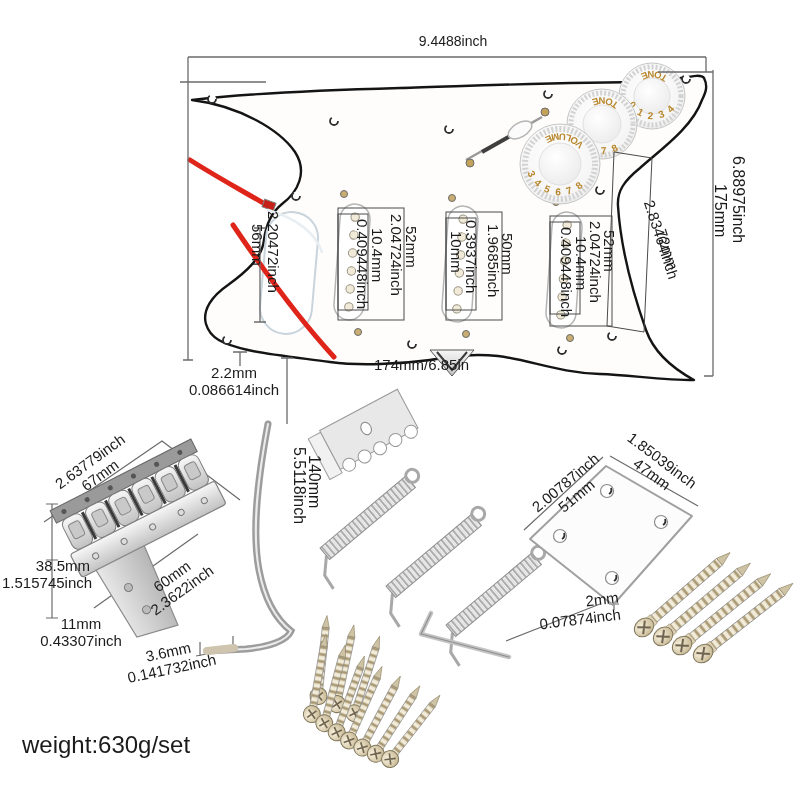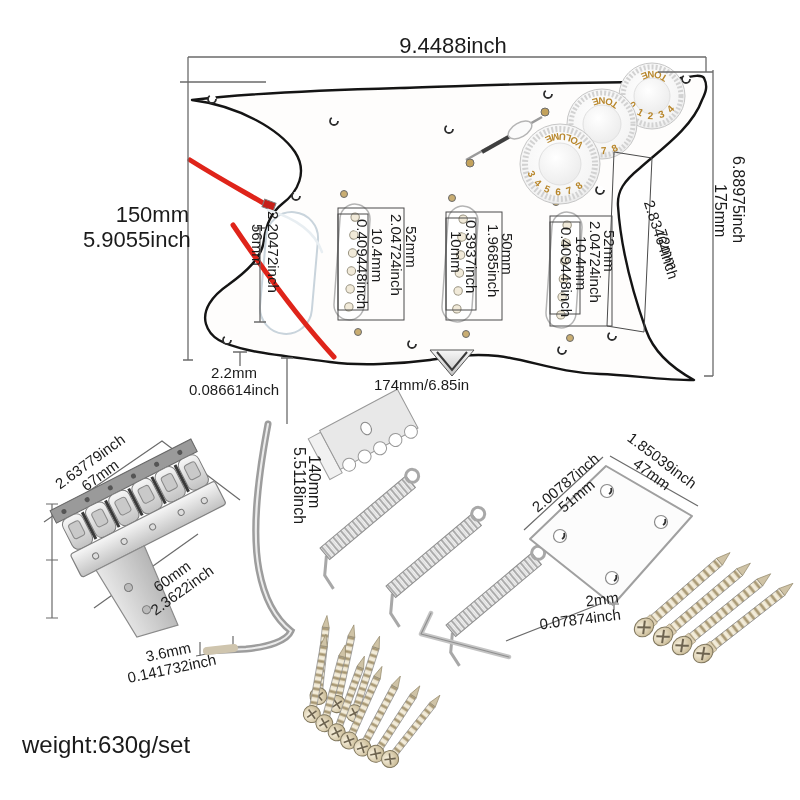--- a/index.html
+++ b/index.html
@@ -1,20 +1,20 @@
 <!DOCTYPE html>
 <html><head>
 <meta charset="utf-8">
 <style>
   html,body{margin:0;padding:0;background:#fff}
   .stage{position:relative;width:800px;height:800px;background:#fff;overflow:hidden;
          font-family:"Liberation Sans",sans-serif;color:#1b1b1b}
   svg.art{position:absolute;left:0;top:0}
   .lbl{position:absolute;font-size:15px;line-height:1.15;white-space:nowrap}
-  .fs17{font-size:22px}.fs16{font-size:16px}.fs20{font-size:24px}
+  .fs17{font-size:14px}.fs16{font-size:16px}.fs20{font-size:24px}
   .c{text-align:center}.rgt{text-align:right}
   .r90{transform:rotate(90deg);transform-origin:0 0}
   .r72{transform:rotate(72deg);transform-origin:0 0}
   .rn36{transform:rotate(-36deg)}
   .rn40{transform:rotate(-40deg)}
   .r37{transform:rotate(37deg)}
   .rn12{transform:rotate(-12deg)}
   .rn7{transform:rotate(-7deg)}
 </style>
 </head>
@@ -356,24 +356,20 @@
     <use href="#lscrew" transform="translate(660,639) rotate(-40)"></use>
     <use href="#lscrew" transform="translate(679,648) rotate(-39)"></use>
     <use href="#lscrew" transform="translate(700,656) rotate(-38)"></use>
   </g>
 </svg>
 
 <div class="lbl c fs17" style="left:386px;top:33px;width:134px">
   <div>9.4488inch</div>
 </div>
 
-<div class="lbl rgt fs17" style="left:83px;top:202px;width:106px">
-  <div>150mm</div>
-  <div>5.9055inch</div>
-</div>
 
 <div class="lbl r90 fs16" style="left:747px;top:156px">6.88975inch</div>
 <div class="lbl r90 fs16" style="left:729px;top:184px">175mm</div>
 
 <div class="lbl r90" style="left:266px;top:224px">56mm</div>
 <div class="lbl r90" style="left:282px;top:211px">2.20472inch</div>
 
 <div class="lbl r90" style="left:371px;top:219px">0.409448inch</div>
 <div class="lbl r90" style="left:386px;top:228px">10.4mm</div>
 <div class="lbl r90" style="left:405px;top:214px">2.04724inch</div>
@@ -390,28 +386,36 @@
 <div class="lbl r90" style="left:618px;top:230px">52mm</div>
 
 <div class="lbl r72" style="left:657px;top:198px">2.83464inch</div>
 <div class="lbl r72" style="left:669px;top:227px">72mm</div>
 
 <div class="lbl c" style="left:166px;top:364px;width:136px">
   <div>2.2mm</div>
   <div>0.086614inch</div>
 </div>
 
-<div class="lbl" style="left:374px;top:376px">174mm/6.85in</div>
+<div class="lbl" style="left:374px;top:356px">174mm/6.85in</div>
 
 <div class="lbl c rn36" style="left:48px;top:451px;width:94px">
   <div>2.63779inch</div>
   <div>67mm</div>
 </div>
 
-
+<div class="lbl rgt" style="left:2px;top:557px;width:88px">
+  <div>38.5mm</div>
+  <div>1.515745inch</div>
+</div>
+
+<div class="lbl c" style="left:24px;top:615px;width:114px">
+  <div>11mm</div>
+  <div>0.43307inch</div>
+</div>
 
 <div class="lbl c rn36" style="left:130px;top:566px;width:94px">
   <div>60mm</div>
   <div>2.3622inch</div>
 </div>
 
 <div class="lbl r90 fs16" style="left:308px;top:447px">5.5118inch</div>
 <div class="lbl r90 fs16" style="left:323px;top:455px">140mm</div>
 
 <div class="lbl c rn12" style="left:112px;top:643px;width:116px">

